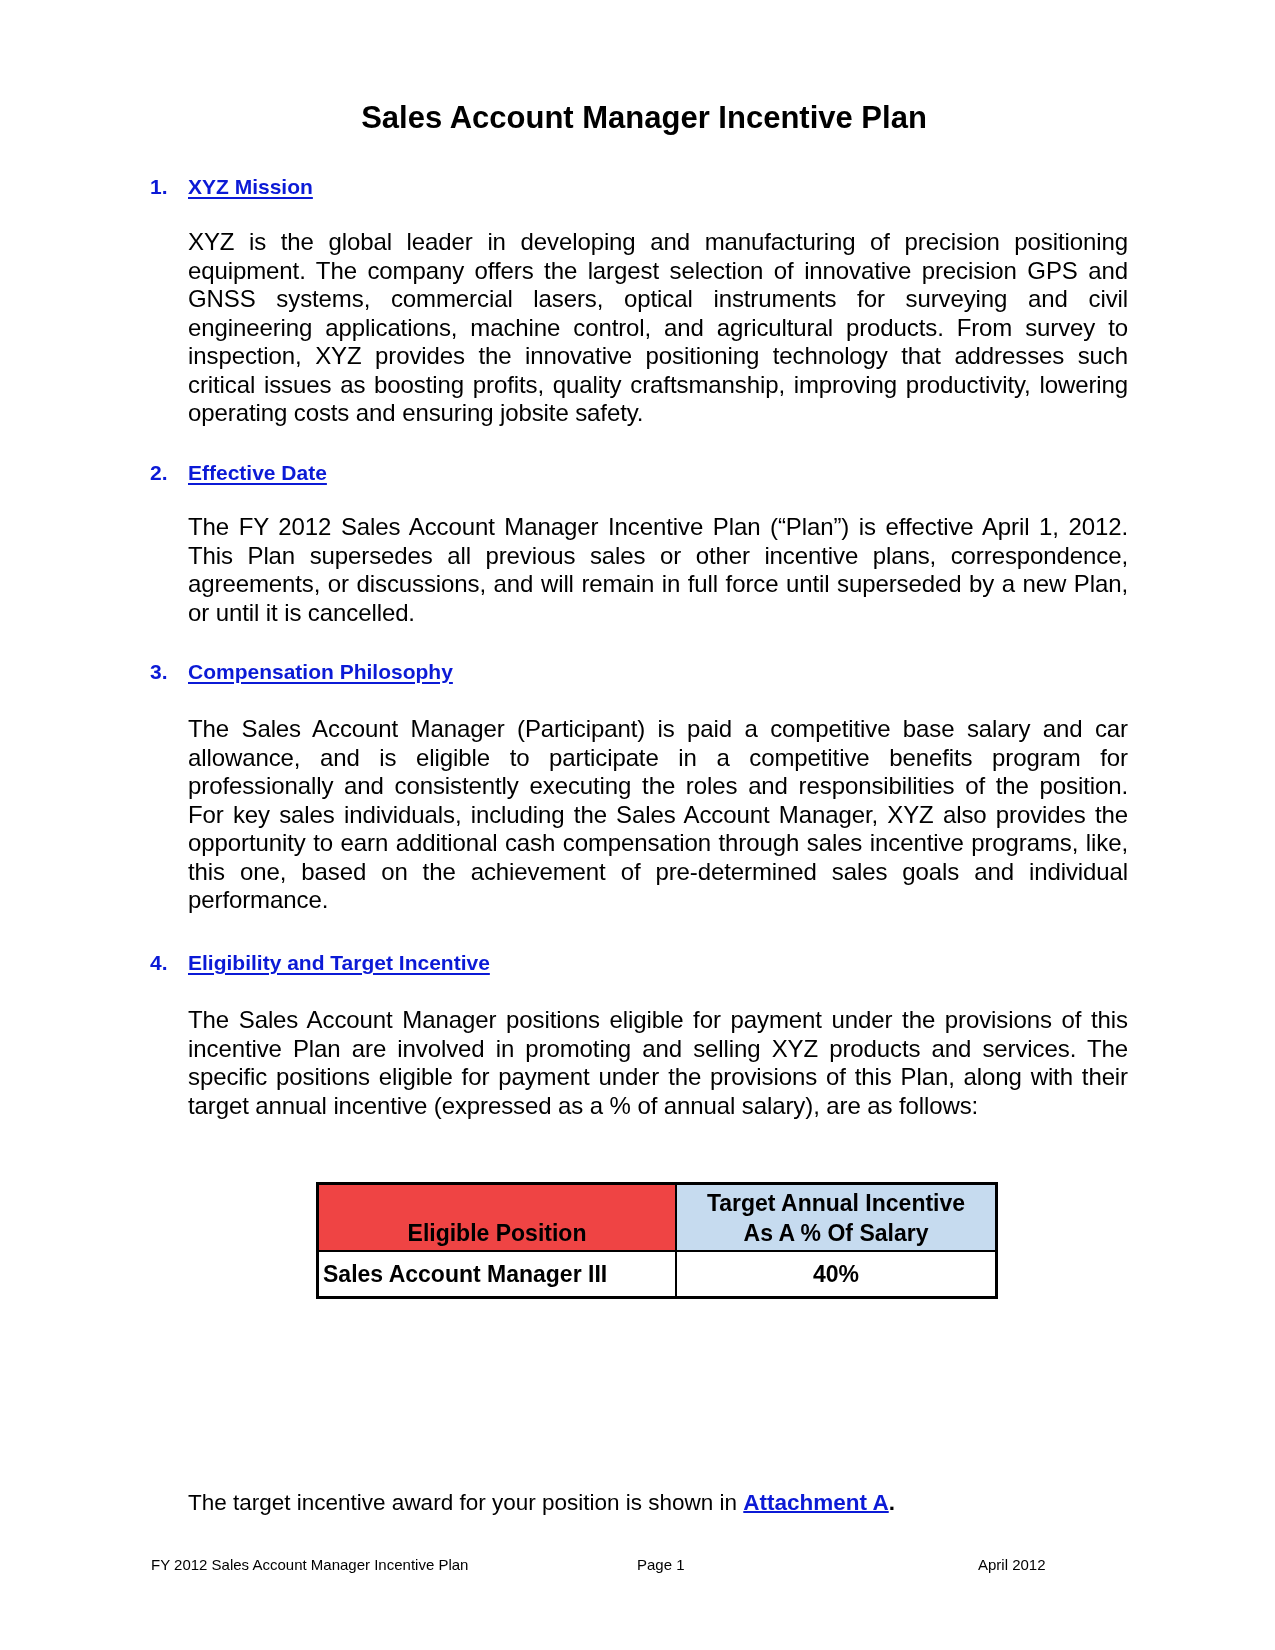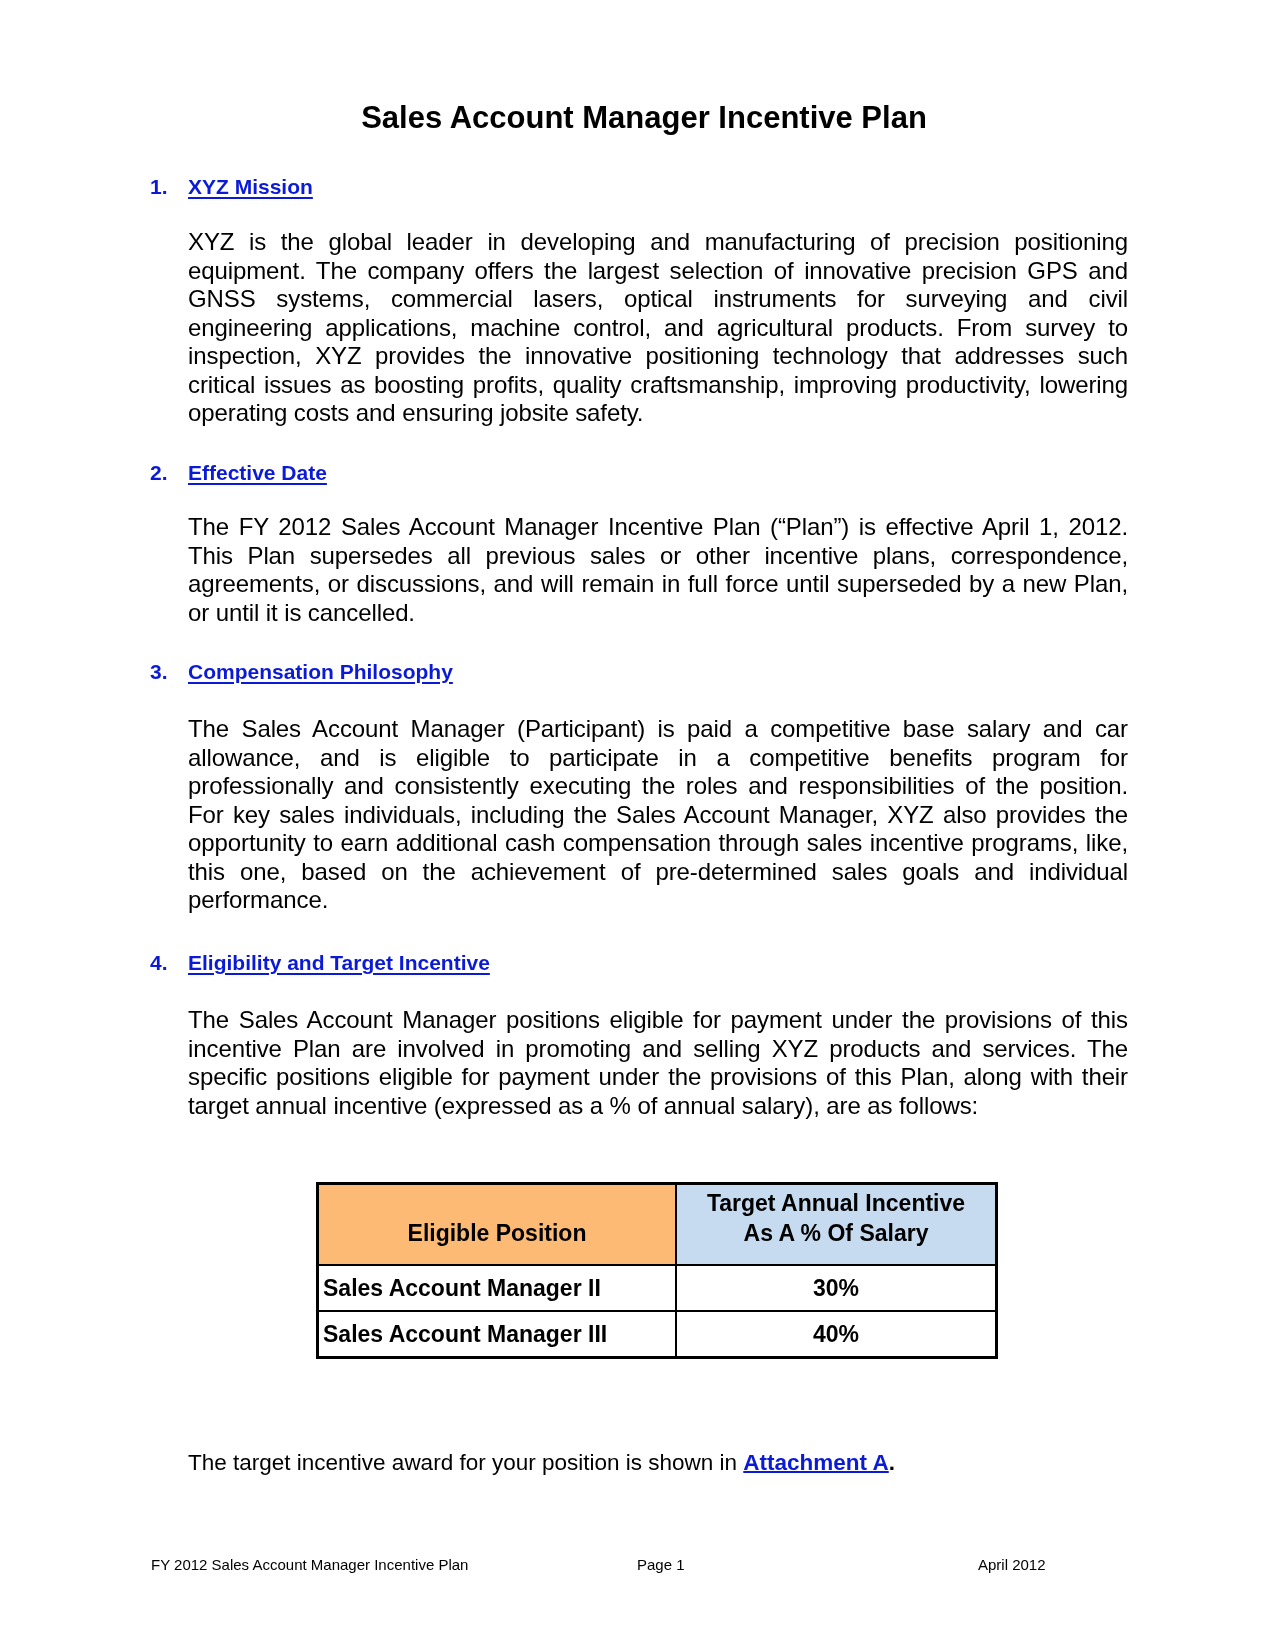--- a/index.html
+++ b/index.html
@@ -10,27 +10,27 @@
            font-size: 31px; font-weight: bold; line-height: 40px; }
   .heading { left: 150px; font-size: 21px; font-weight: bold; color: #0b1ad6; line-height: 34px; white-space: nowrap; }
   .heading .num { display: inline-block; width: 38px; }
   .heading .txt { text-decoration: underline; text-decoration-thickness: 2px; text-underline-offset: 3px; }
   .para { left: 188px; width: 940px; font-size: 24px; line-height: 28.5px;
           text-align: justify; text-align-last: left; letter-spacing: -0.1px; }
   table.inc { position: absolute; left: 316px; top: 1182px; width: 682px;
               border-collapse: collapse; border: 3px solid #000;
               font-size: 23px; font-weight: bold; }
   table.inc td, table.inc th { border: 2px solid #000; padding: 0 4px; }
-  table.inc th { height: 63px; line-height: 30px; vertical-align: bottom; padding-bottom: 16px; font-weight: bold; }
-  th.pos-h { background: #fdba74; width: 348px; text-align: center; }
+  table.inc th { height: 63px; line-height: 30px; vertical-align: bottom; padding-bottom: 2px; font-weight: bold; }
+  th.pos-h { background: #ef4444; width: 348px; text-align: center; }
   th.pct-h { background: #c6dbef; text-align: center; }
   table.inc td { height: 44px; }
   td.pos { text-align: left; }
   td.pct { text-align: center; }
-  .closing { left: 188px; top: 1448px; font-size: 22.5px; line-height: 30px; white-space: nowrap; }
+  .closing { left: 188px; top: 1488px; font-size: 22.5px; line-height: 30px; white-space: nowrap; }
   .closing .link { color: #0b1ad6; font-weight: bold; text-decoration: underline; text-decoration-thickness: 2px; }
   .footer { top: 1555px; font-size: 15px; line-height: 20px; white-space: nowrap; }
 </style>
 </head>
 <body>
 
 <div class="abs title">Sales Account Manager Incentive Plan</div>
 
 <div class="abs heading" style="top:170px;">
   <span class="num">1.</span><span class="txt">XYZ Mission</span>
@@ -55,24 +55,20 @@
 <table class="inc">
   <tbody>
       <tr>
     <th class="pos-h">Eligible Position</th>
     <th class="pct-h">
       <div>Target Annual Incentive</div>
       <div>As A % Of Salary</div>
     </th>
   </tr>
   <tr>
-    <td class="pos">Sales Account Manager II</td>
-    <td class="pct">30%</td>
-  </tr>
-  <tr>
     <td class="pos">Sales Account Manager III</td>
     <td class="pct">40%</td>
   </tr>
 </tbody>
   </table>
 
 <div class="abs closing">
   <span>The target incentive award for your position is shown in </span><span class="link">Attachment A</span><span style="font-weight:bold;">.</span>
 </div>
 

